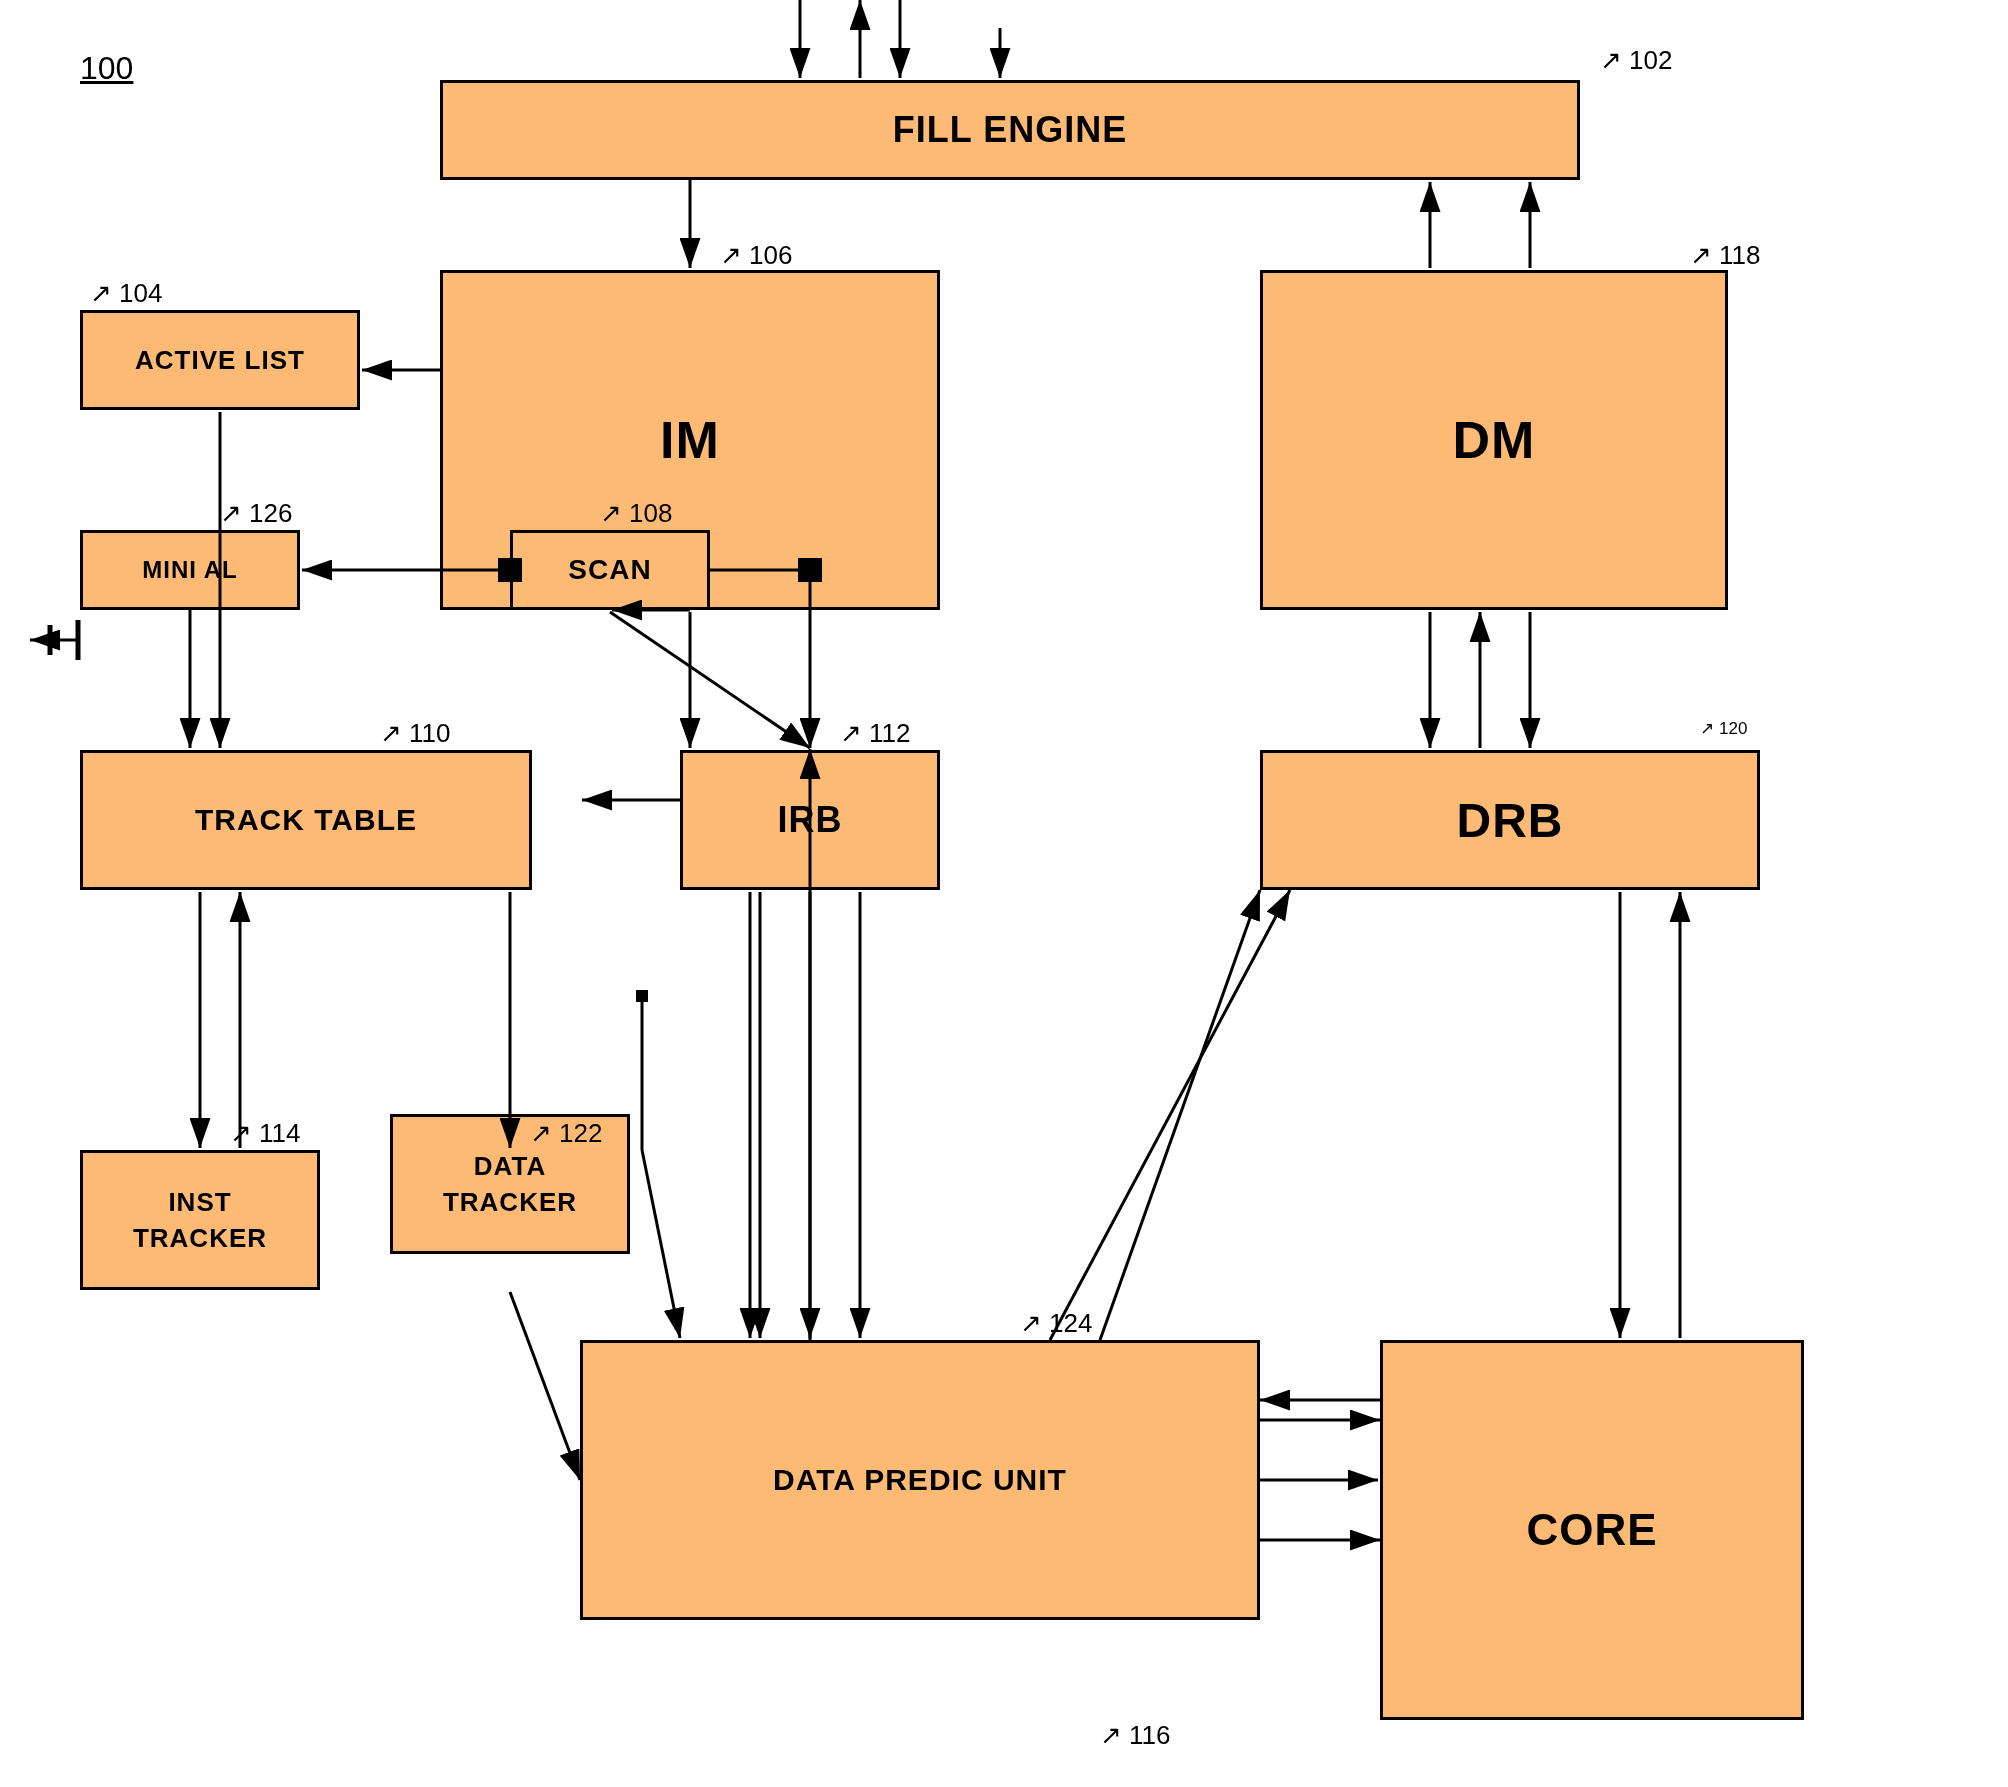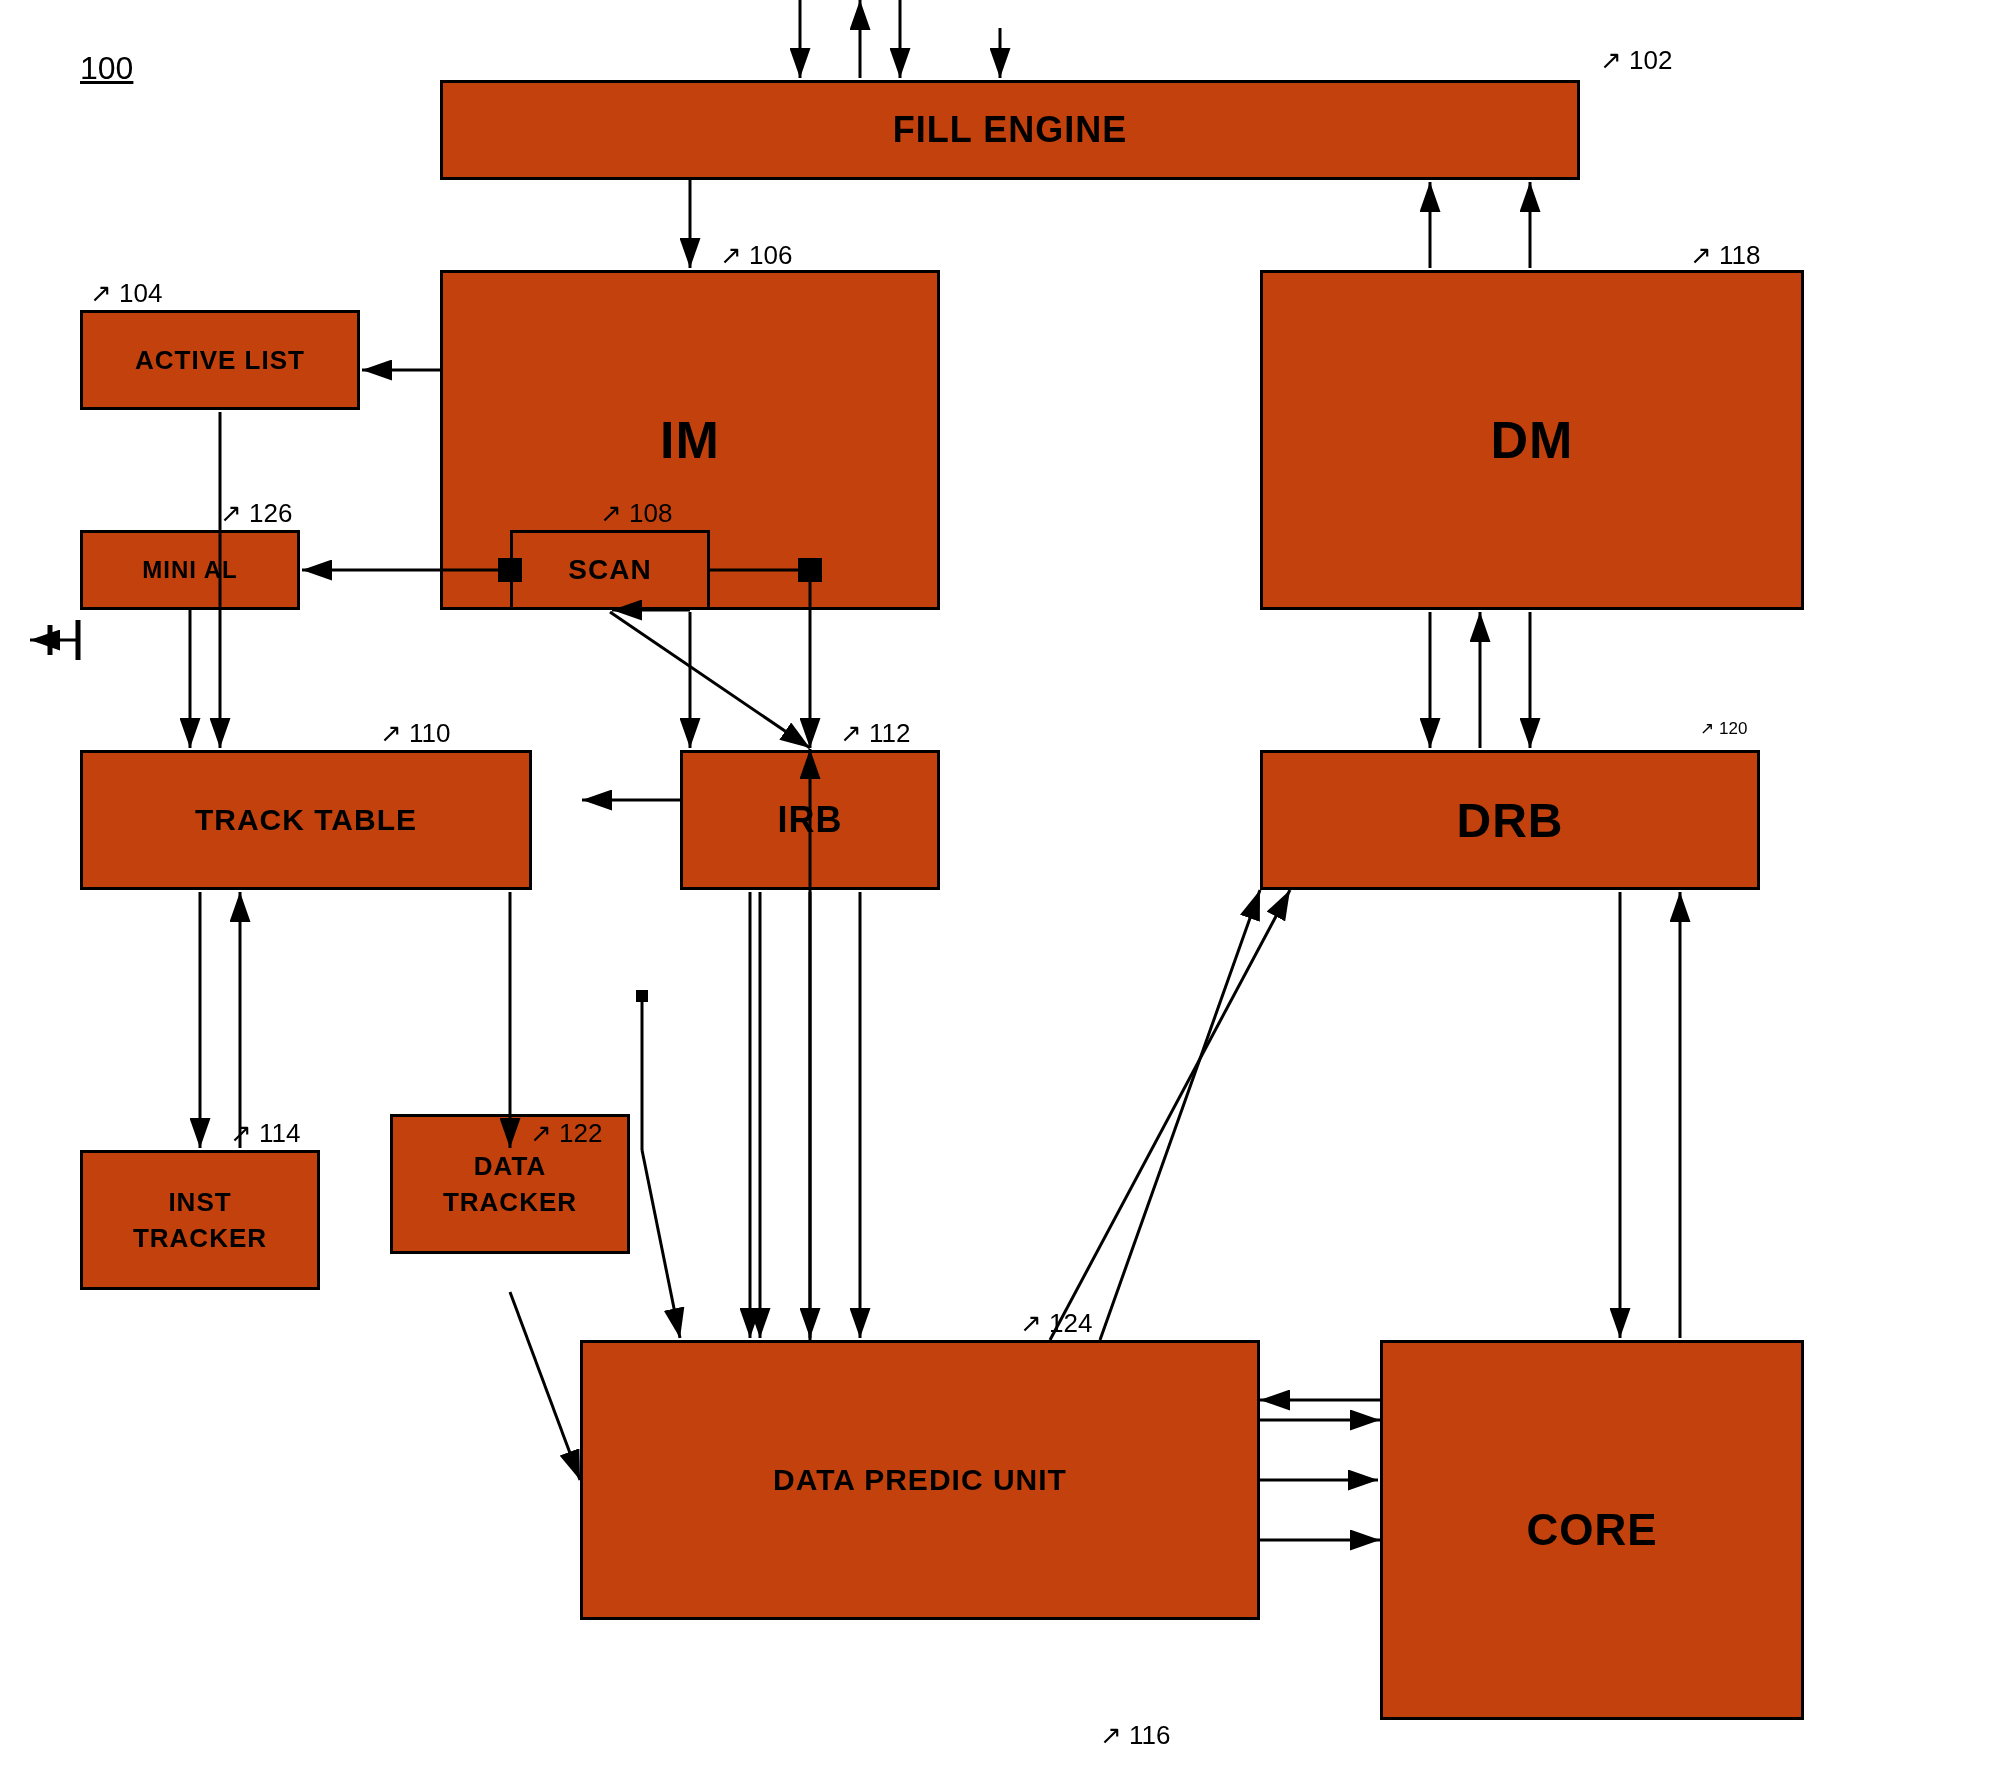--- a/index.html
+++ b/index.html
@@ -13,21 +13,21 @@
     }
     .diagram-container {
       position: absolute;
       top: 0; left: 0;
       width: 2008px;
       height: 1787px;
     }
     .block {
       position: absolute;
       border: 3px solid #000;
-      background: #c2410c;
+      background: #fdba74;
       display: flex;
       align-items: center;
       justify-content: center;
       text-align: center;
       font-size: 28px;
       font-weight: bold;
       letter-spacing: 1px;
     }
     .label {
       position: absolute;
@@ -50,21 +50,21 @@
 <div class="diagram-container">
 
   <div class="block" style="left:440px; top:80px; width:1140px; height:100px; font-size:36px;">
     <span>FILL ENGINE</span>
   </div>
 
   <div class="block" style="left:440px; top:270px; width:500px; height:340px; font-size:52px;">
     <span>IM</span>
   </div>
 
-  <div class="block" style="left:1260px; top:270px; width:544px; height:340px; font-size:52px;">
+  <div class="block" style="left:1260px; top:270px; width:468px; height:340px; font-size:52px;">
     <span>DM</span>
   </div>
 
   <div class="block" style="left:80px; top:310px; width:280px; height:100px; font-size:26px;justify-content:center;">
     <span>ACTIVE LIST</span>
   </div>
 
   <div class="block" style="left:80px; top:530px; width:220px; height:80px; font-size:24px;">
     <span>MINI AL</span>
   </div>

